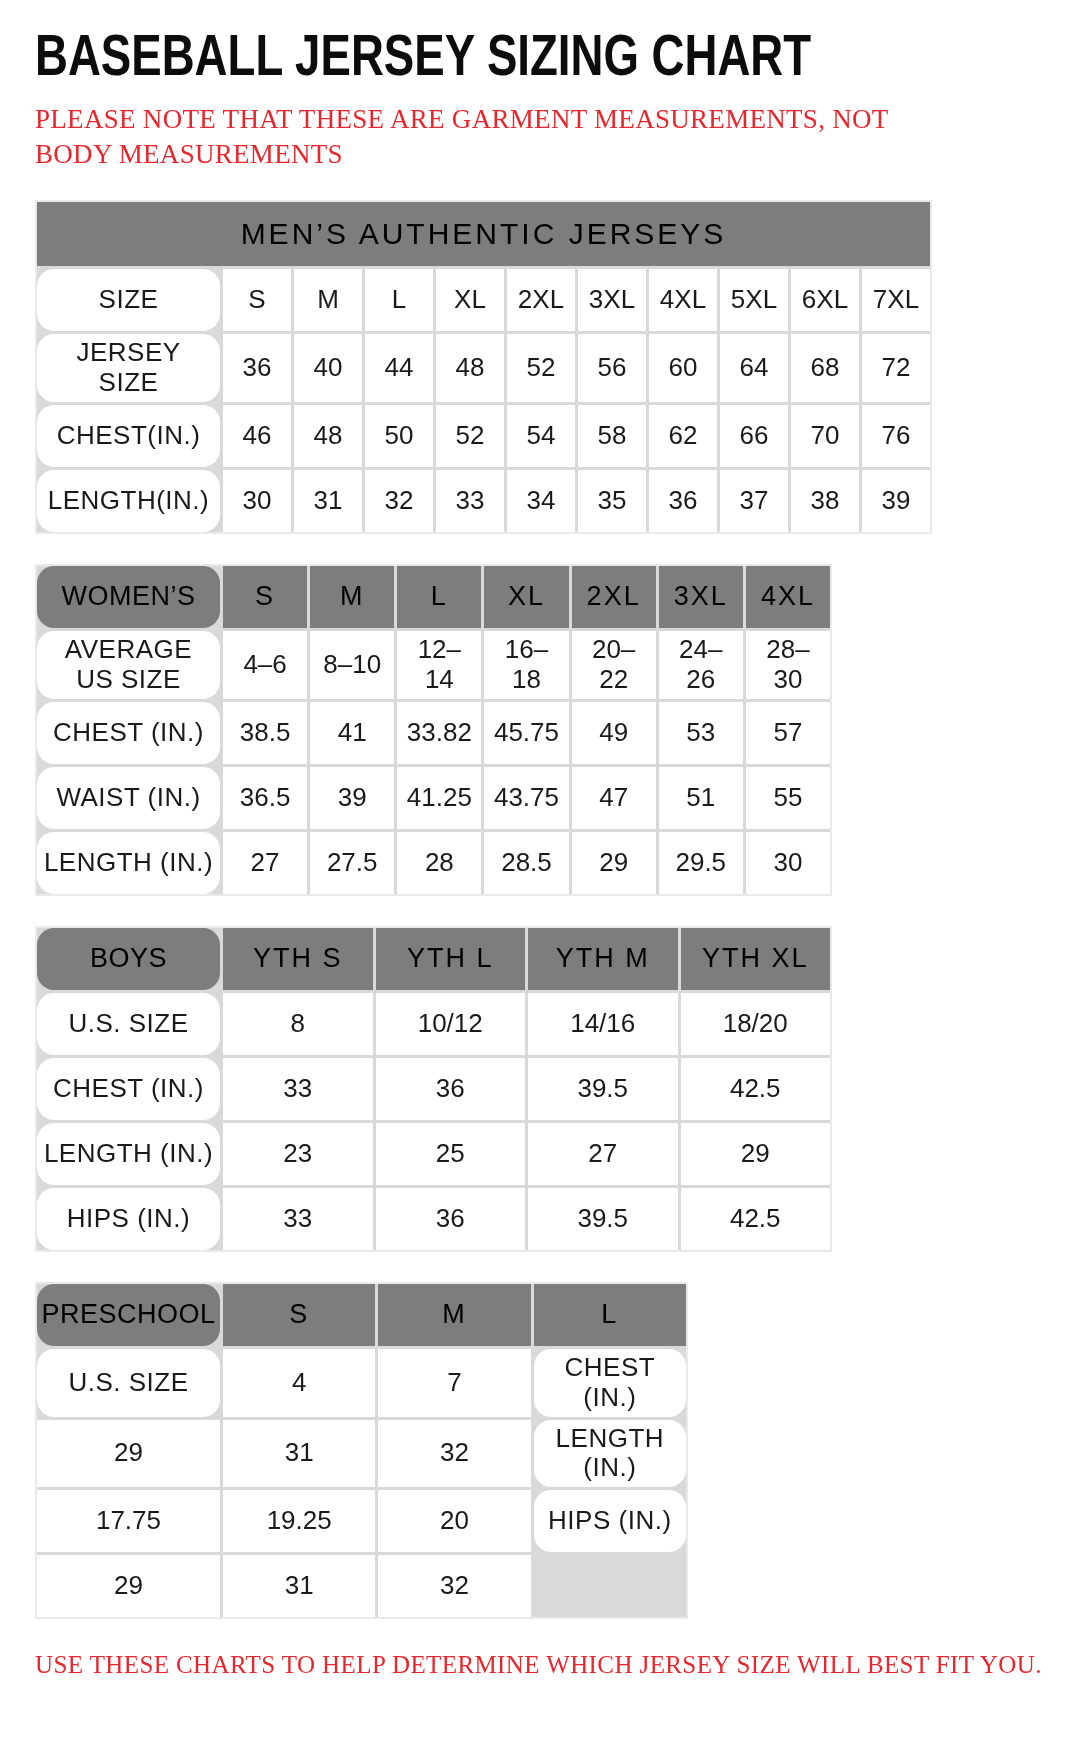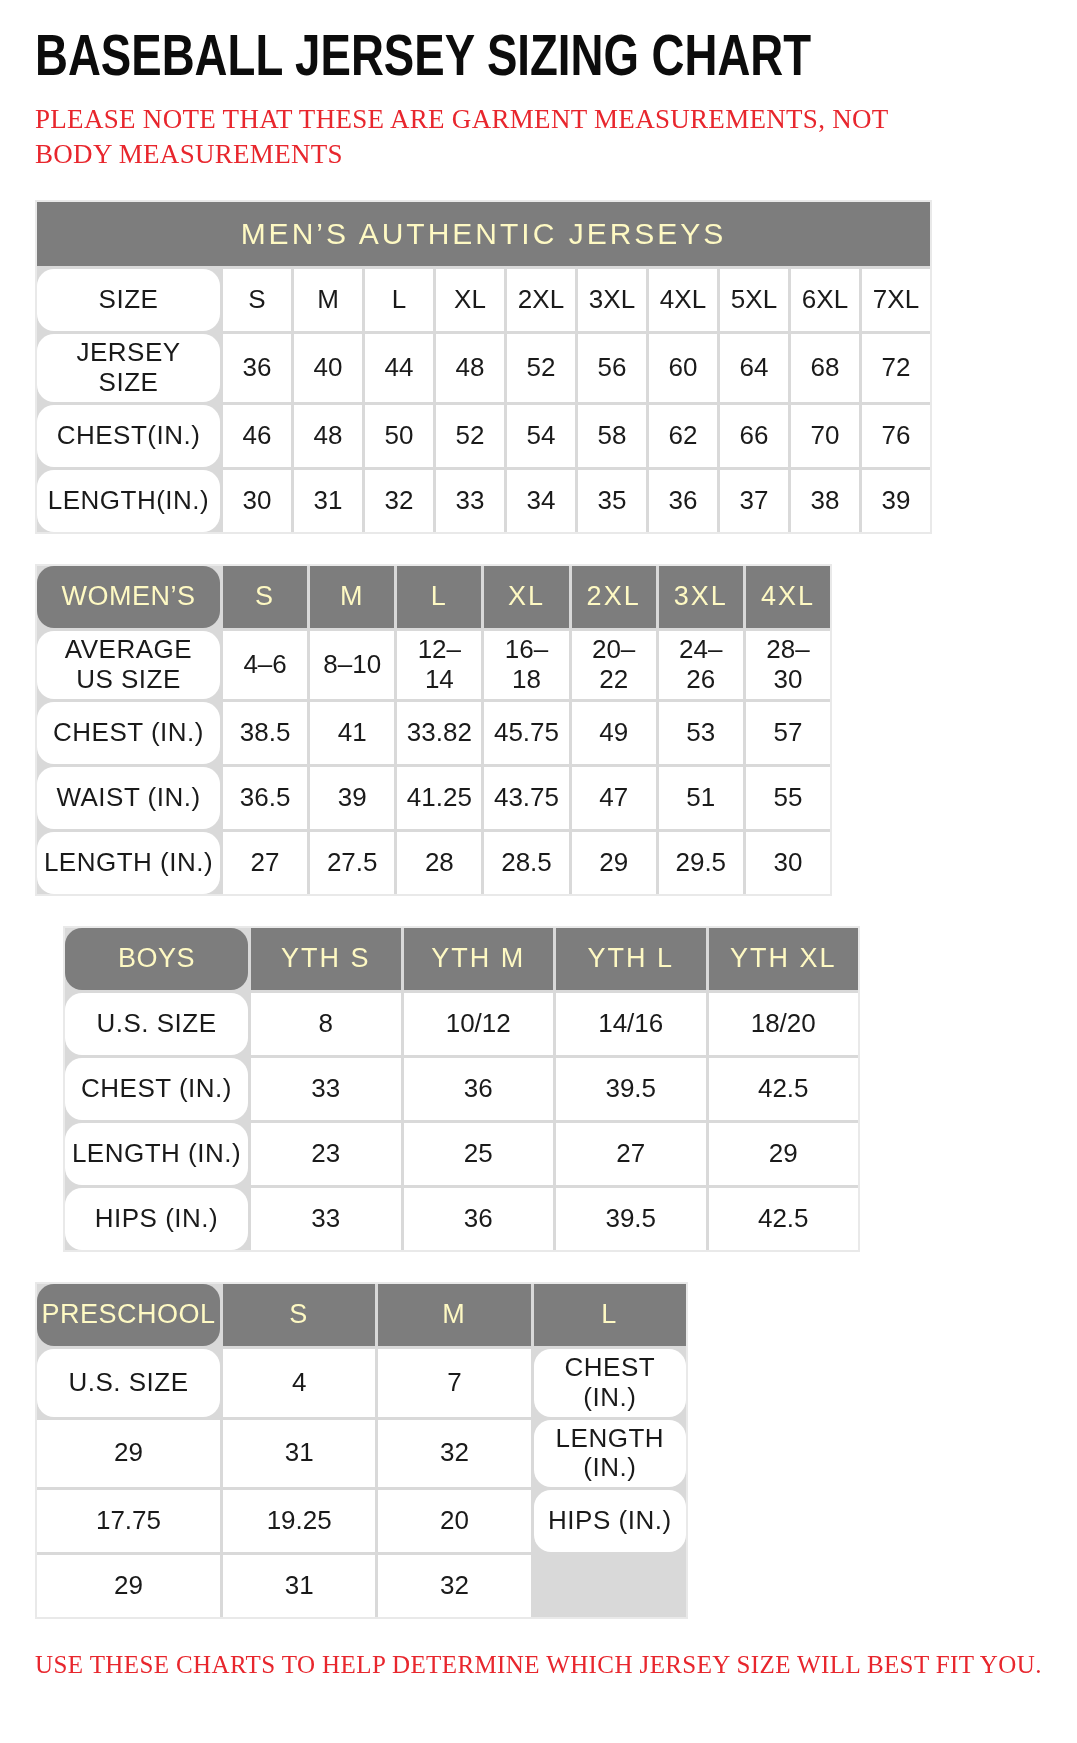--- a/index.html
+++ b/index.html
@@ -49,37 +49,37 @@
 
   .sizing-table{
     display:grid;
     gap:3px;
     background:var(--grid-line);
     border:2px solid #e9e9e9;
     margin:0 0 30px 0;
   }
   .cols-mens     { grid-template-columns:183px repeat(10,1fr); width:897px; }
   .cols-womens   { grid-template-columns:183px repeat(7,1fr);  width:797px; }
-  .cols-boys     { grid-template-columns:183px repeat(4,1fr);  width:797px;margin-left:28px; }
+  .cols-boys     { grid-template-columns:183px repeat(4,1fr);  width:797px; }
   .cols-preschool{ grid-template-columns:183px repeat(3,1fr);  width:653px; }
 
   .cell{
     background:#ffffff;
     display:flex;
     align-items:center;
     justify-content:center;
     min-height:62px;
     font-size:26px;
     text-align:center;
     padding:4px 6px;
     line-height:1.15;
   }
   .cell.hdr{
     background:var(--header-gray);
-    color:#fef9c3;
+    color:#000000;
     font-size:27px;
     letter-spacing:2px;
   }
   .cell.banner{
     grid-column:1 / -1;
     min-height:64px;
     font-size:30px;
     letter-spacing:3px;
   }
   .cell.labelcol{ letter-spacing:0.5px;border-radius:17px; }
@@ -180,22 +180,22 @@
       <div class="cell">28</div>
       <div class="cell">28.5</div>
       <div class="cell">29</div>
       <div class="cell">29.5</div>
       <div class="cell">30</div>
     </div>
 
   <div class="sizing-table cols-boys">
       <div class="cell hdr labelcol">BOYS</div>
       <div class="cell hdr">YTH S</div>
+      <div class="cell hdr">YTH L</div>
       <div class="cell hdr">YTH M</div>
-      <div class="cell hdr">YTH L</div>
       <div class="cell hdr">YTH XL</div>
       <div class="cell labelcol">U.S. SIZE</div>
       <div class="cell">8</div>
       <div class="cell">10/12</div>
       <div class="cell">14/16</div>
       <div class="cell">18/20</div>
       <div class="cell labelcol">CHEST (IN.)</div>
       <div class="cell">33</div>
       <div class="cell">36</div>
       <div class="cell">39.5</div>

